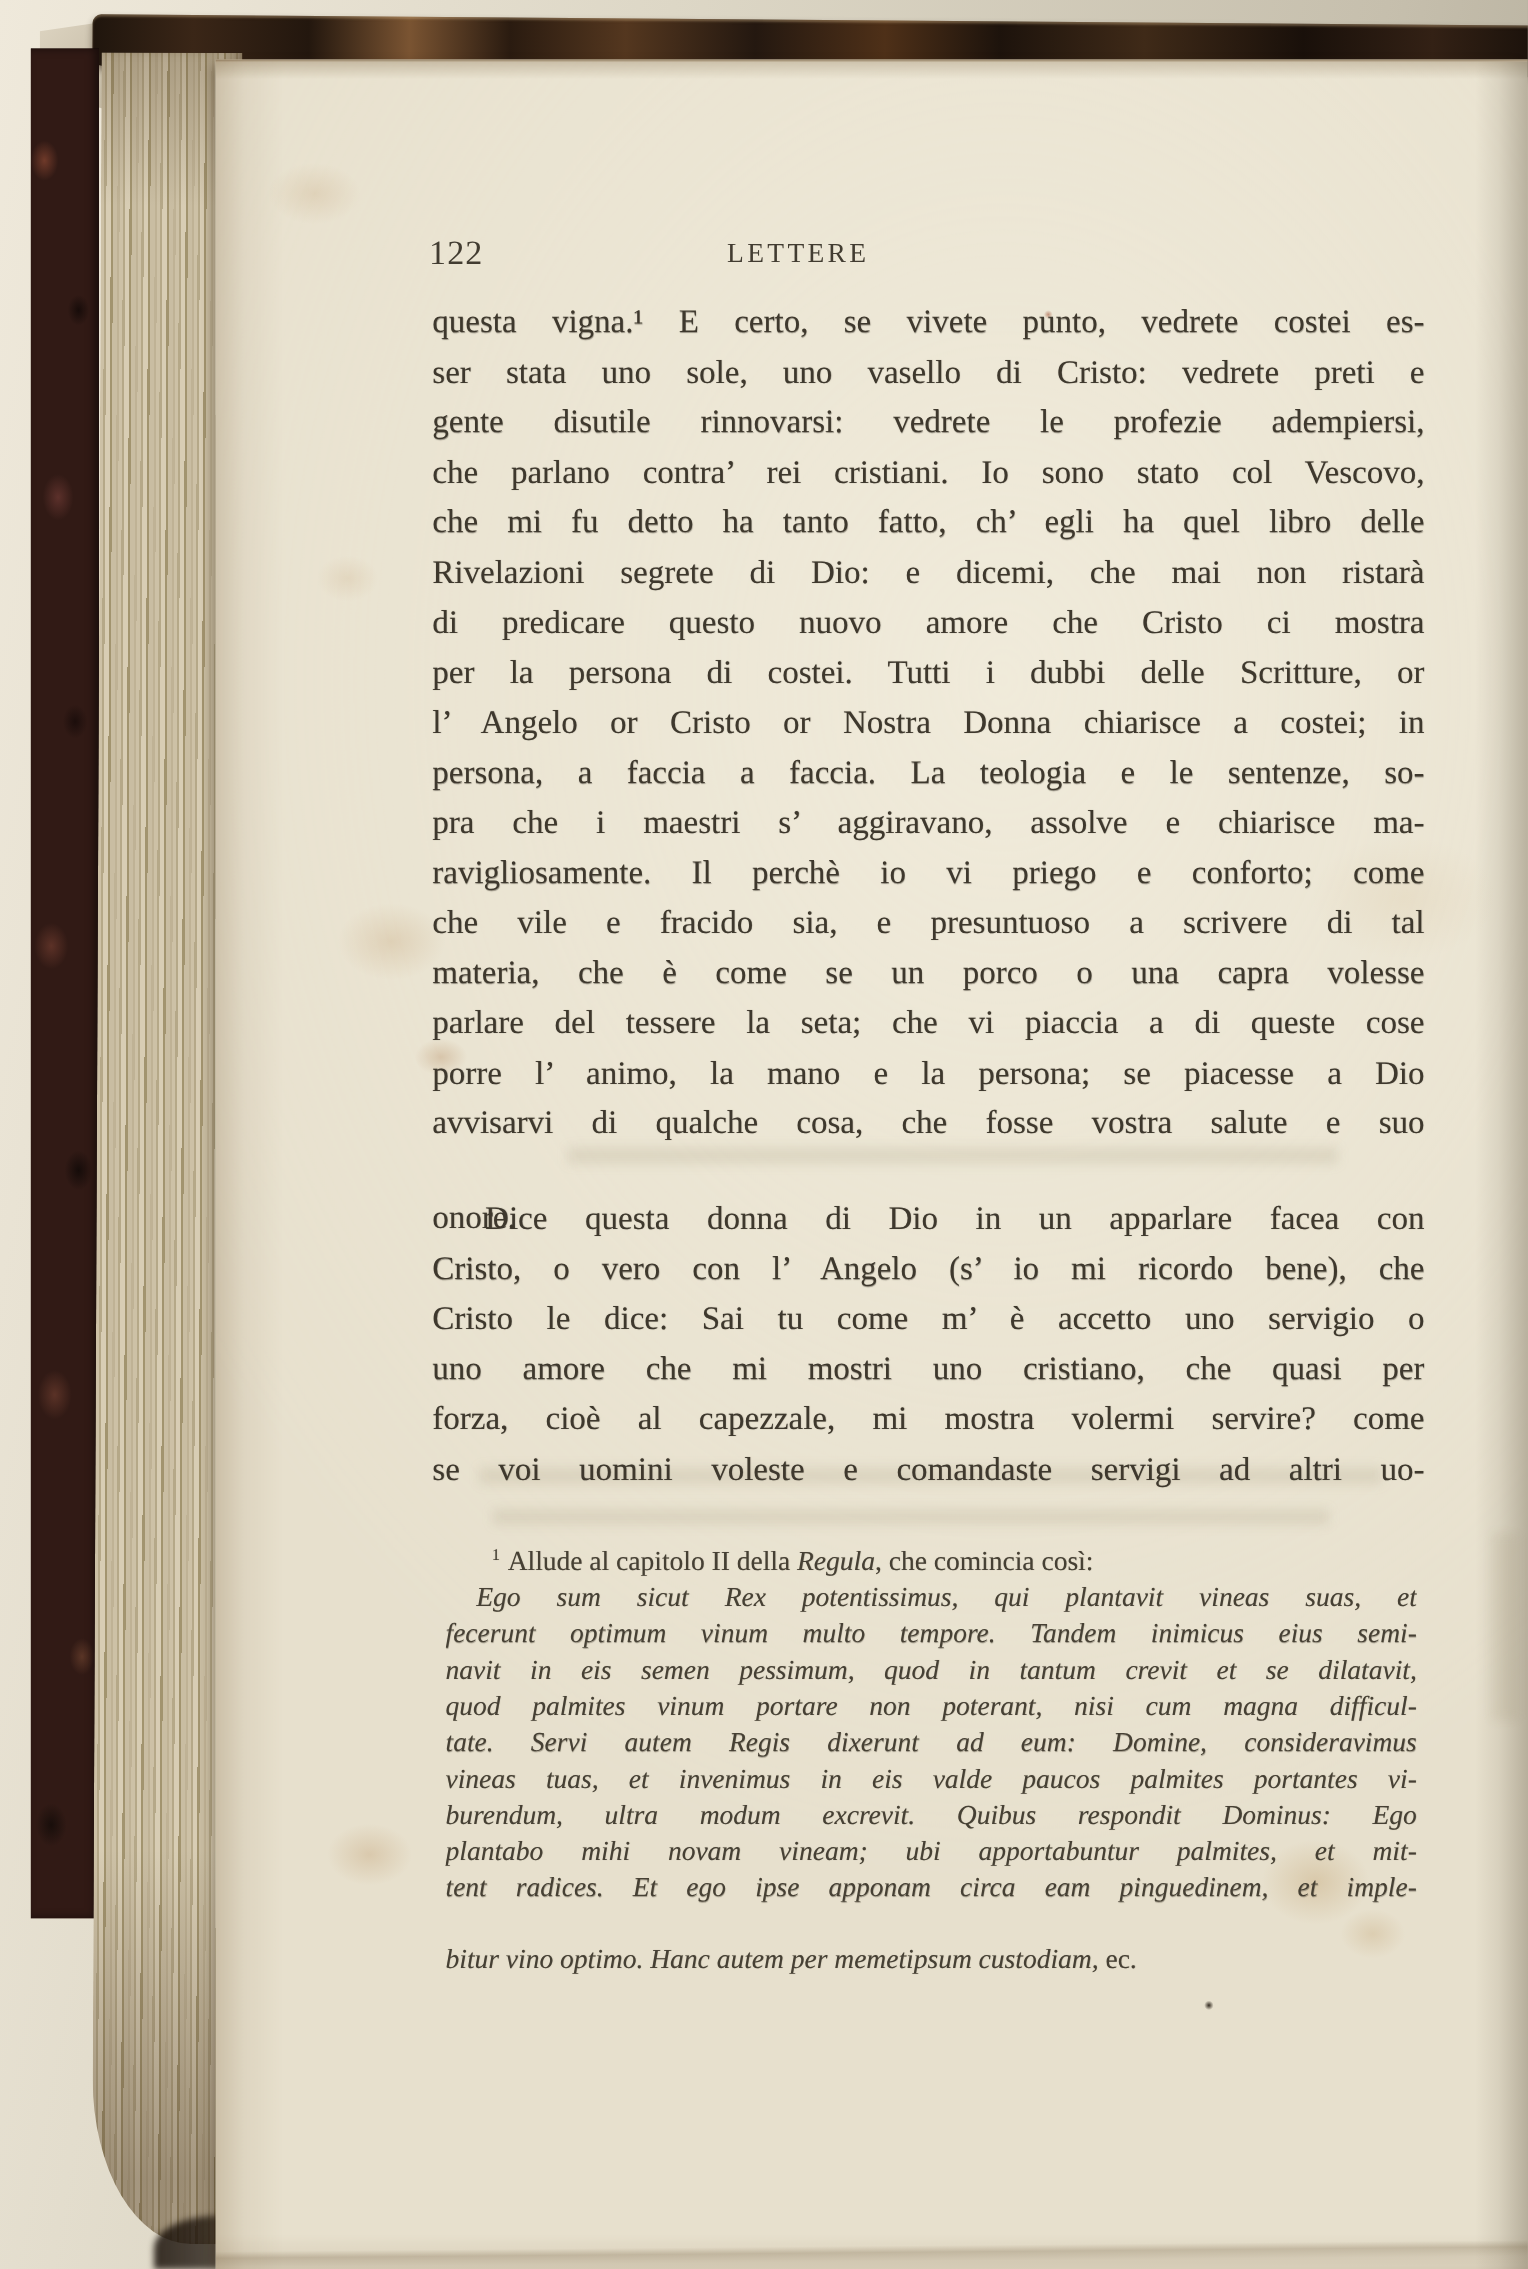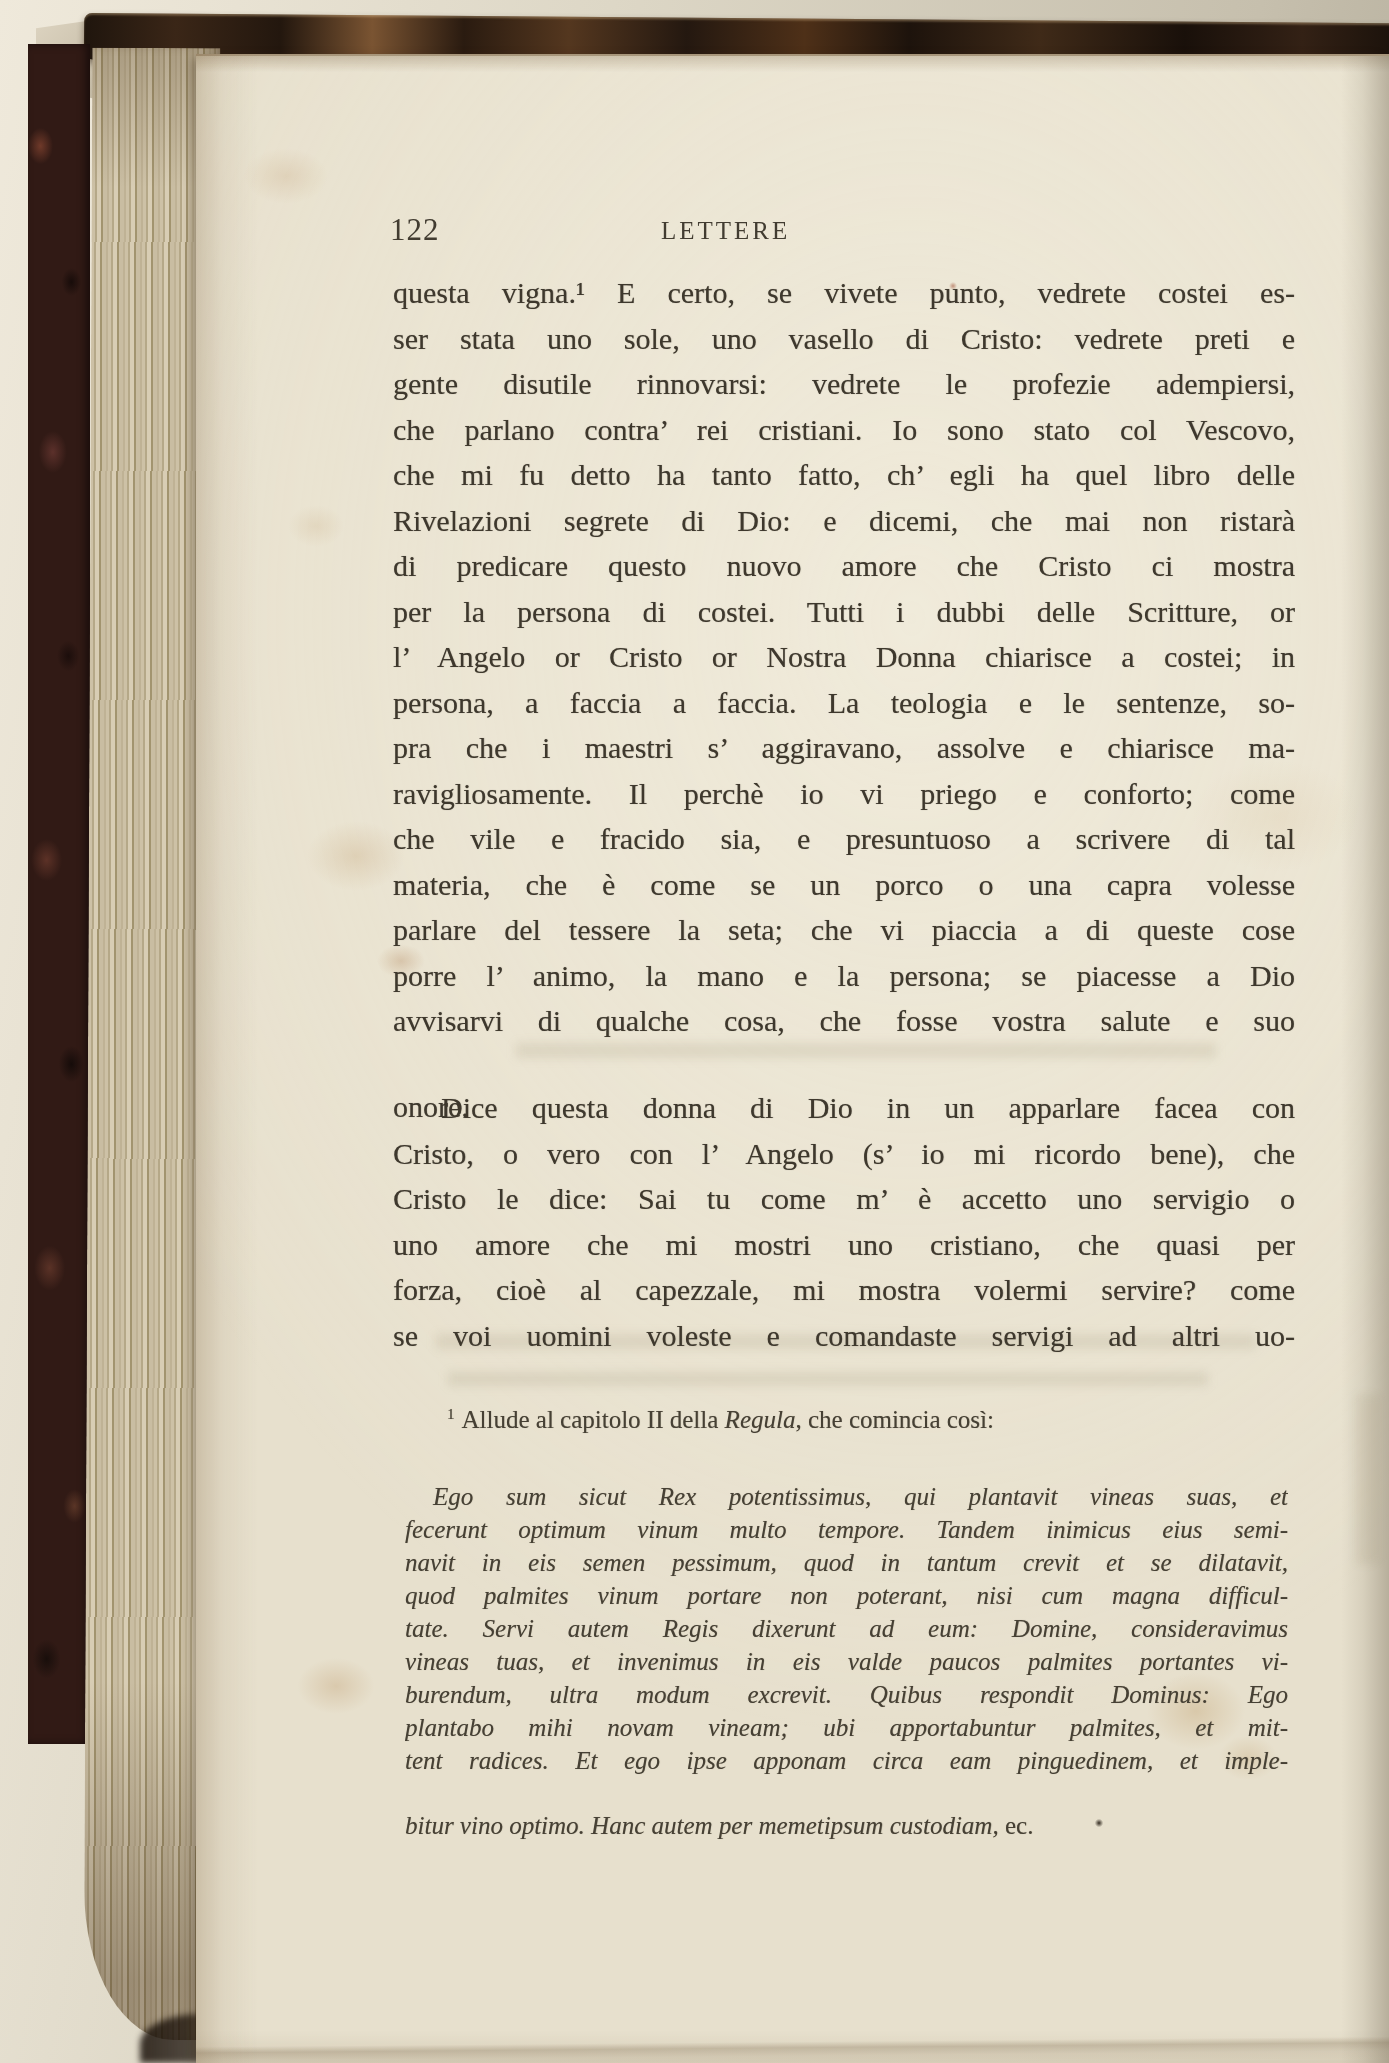--- a/index.html
+++ b/index.html
@@ -112,21 +112,21 @@
   }
   .body1 .bline:last-child { text-align-last:left;margin-top:40px; }
   .body2 .bline:first-child { text-indent:48px; }
   .footnote { position:absolute; left:209px; top:1347px; width:883px; color:#464034; }
   .fline {
     height:33px; line-height:33px; font-size:25px;
     text-align:justify; text-align-last:justify; overflow:hidden;
     text-shadow:0.3px 0.3px 0.7px rgba(70,64,52,.45);
   }
   .fn-first { text-indent:42px; text-align-last:left; }
-  .fn-latin .fline:first-child { text-indent:28px;margin-top:44px; }
+  .fn-latin .fline:first-child { text-indent:28px; }
   .fn-last { text-align-last:left;margin-top:32px; }
   .ital { font-style:italic; }
   sup.fnmark { font-size:60%; vertical-align:super; line-height:0; margin-right:7px; }
 </style>
 </head>
 <body>
 
 <div class="scene">
   <div class="wall"></div>
   <div class="book">

